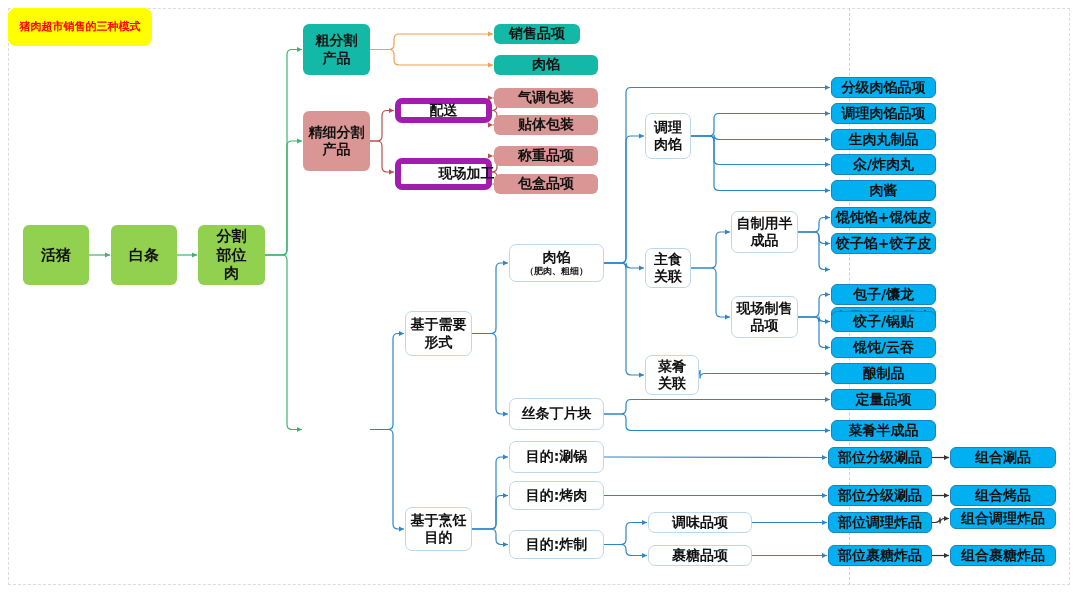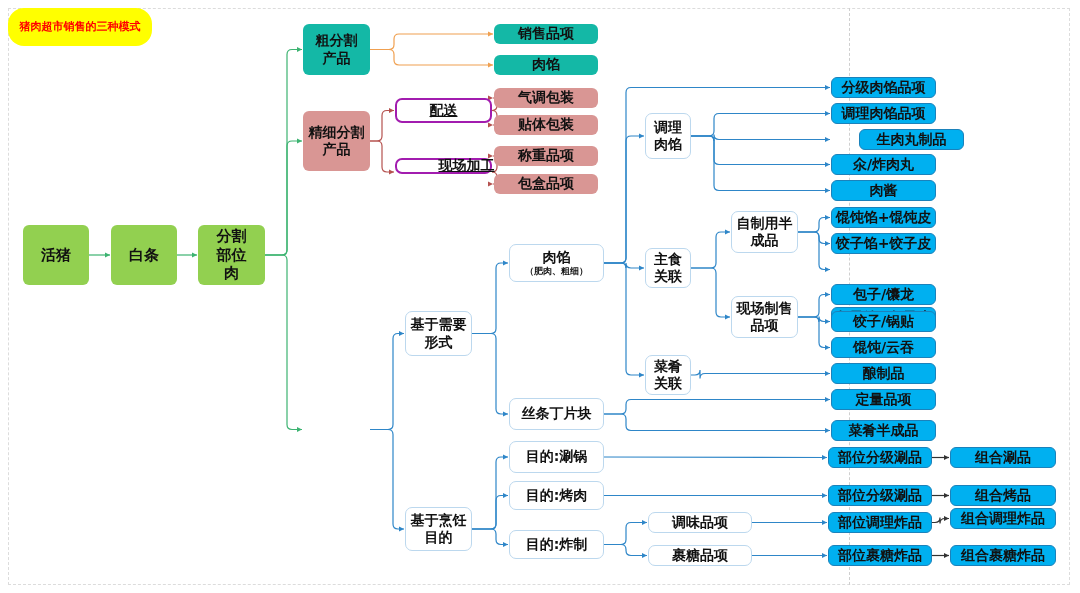--- a/index.html
+++ b/index.html
@@ -7,26 +7,26 @@
          font-family:"DejaVu Sans", "Liberation Sans", sans-serif; }
   #canvas { position:absolute; left:0; top:0; width:1080px; height:593px; }
   .page-border { position:absolute; left:8px; top:8px; width:1062px; height:577px;
                  border:1px dashed #dcdcdc; box-sizing:border-box; }
   .page-split { position:absolute; left:849px; top:8px; width:0; height:577px;
                 border-left:1px dashed #cfcfcf; }
   svg.links { position:absolute; left:0; top:0; width:1080px; height:593px; overflow:visible; }
   .node { position:absolute; box-sizing:border-box; display:flex; align-items:center;
           justify-content:center; text-align:center; font-weight:bold; color:#111;
           line-height:1.25; white-space:nowrap; }
-  .title { background:#ffff00; color:#ff0000; border-radius:16px; font-size:11px; }
+  .title { background:#ffff00; color:#ff0000; border-radius:8px; font-size:11px; }
   .green { background:#92d050; border-radius:6px; font-size:15px; }
   .orange { background:#14b8a6; border-radius:6px; font-size:14px; }
   .rose { background:#d99694; border-radius:6px; font-size:14px; }
   .blue-main { background:#00b0f0; border-radius:6px; font-size:14px; border:1px solid #1a8fc9; }
-  .outline-rose { background:#fff; border:2px solid #a21caf; border-radius:7px; font-size:14px;text-decoration:underline; }
+  .outline-rose { background:#fff; border:6px solid #a21caf; border-radius:7px; font-size:14px; }
   .outline-blue { background:#fff; border:1px solid #bcd8ee; border-radius:7px; font-size:14px; }
   .leaf { background:#00b0f0; border:1px solid #1b82bb; border-radius:6px; font-size:14px; }
   .sub { font-size:9px; font-weight:bold; display:block; }
   .stack { display:flex; flex-direction:column; align-items:center; }
 </style>
 </head>
 <body>
 
 <div id="canvas">
   <div class="page-border"></div>
@@ -137,28 +137,28 @@
 
   <div class="node green" style="left:23px;top:225px;width:66px;height:60px;">活猪</div>
   <div class="node green" style="left:111px;top:225px;width:66px;height:60px;">白条</div>
   <div class="node green" style="left:198px;top:225px;width:67px;height:60px;">
     <span style="white-space:normal;width:40px;">分割部位肉</span>
   </div>
 
   <div class="node orange" style="left:303px;top:24px;width:67px;height:51px;">
     <span style="white-space:normal;width:42px;">粗分割产品</span>
   </div>
-  <div class="node orange" style="left:494px;top:24px;width:104px;height:20px;font-family:Liberation Serif, serif;">销售品项</div>
+  <div class="node orange" style="left:494px;top:24px;width:86px;height:20px;font-family:Liberation Serif, serif;">销售品项</div>
   <div class="node orange" style="left:494px;top:55px;width:104px;height:20px;">肉馅</div>
 
   <div class="node rose" style="left:303px;top:111px;width:67px;height:60px;">
     <span style="white-space:normal;width:60px;">精细分割产品</span>
   </div>
   <div class="node outline-rose" style="left:395px;top:98px;width:97px;height:25px;">配送</div>
-  <div class="node outline-rose" style="left:395px;top:158px;width:97px;height:16px;padding-left:46px;">现场加工</div>
+  <div class="node outline-rose" style="left:395px;top:158px;width:97px;height:32px;padding-left:46px;">现场加工</div>
   <div class="node rose" style="left:494px;top:88px;width:104px;height:20px;">气调包装</div>
   <div class="node rose" style="left:494px;top:115px;width:104px;height:20px;">贴体包装</div>
   <div class="node rose" style="left:494px;top:146px;width:104px;height:20px;">称重品项</div>
   <div class="node rose" style="left:494px;top:174px;width:104px;height:20px;">包盒品项</div>
 
   <div class="node outline-blue" style="left:405px;top:311px;width:67px;height:45px;">
     <span style="white-space:normal;width:60px;">基于需要形式</span>
   </div>
   <div class="node outline-blue" style="left:405px;top:507px;width:67px;height:44px;">
     <span style="white-space:normal;width:60px;">基于烹饪目的</span>
@@ -174,35 +174,35 @@
   <div class="node outline-blue" style="left:509px;top:441px;width:95px;height:32px;">目的:涮锅</div>
   <div class="node outline-blue" style="left:509px;top:481px;width:95px;height:29px;">目的:烤肉</div>
   <div class="node outline-blue" style="left:509px;top:530px;width:95px;height:29px;">目的:炸制</div>
 
   <div class="node outline-blue" style="left:645px;top:113px;width:46px;height:46px;">
     <span style="white-space:normal;width:32px;">调理肉馅</span>
   </div>
   <div class="node outline-blue" style="left:645px;top:248px;width:46px;height:40px;">
     <span style="white-space:normal;width:32px;">主食关联</span>
   </div>
-  <div class="node outline-blue" style="left:645px;top:355px;width:46px;height:40px;">
+  <div class="node outline-blue" style="left:645px;top:355px;width:54px;height:40px;">
     <span style="white-space:normal;width:32px;">菜肴关联</span>
   </div>
   <div class="node outline-blue" style="left:731px;top:211px;width:67px;height:42px;">
     <span style="white-space:normal;width:62px;">自制用半成品</span>
   </div>
   <div class="node outline-blue" style="left:731px;top:296px;width:67px;height:42px;">
     <span style="white-space:normal;width:62px;">现场制售品项</span>
   </div>
   <div class="node outline-blue" style="left:648px;top:512px;width:104px;height:21px;">调味品项</div>
   <div class="node outline-blue" style="left:648px;top:545px;width:104px;height:21px;">裹糖品项</div>
 
   <div class="node leaf" style="left:831px;top:77px;width:105px;height:21px;">分级肉馅品项</div>
   <div class="node leaf" style="left:831px;top:103px;width:105px;height:21px;">调理肉馅品项</div>
-  <div class="node leaf" style="left:831px;top:129px;width:105px;height:21px;margin-left:28px;">生肉丸制品</div>
+  <div class="node leaf" style="left:831px;top:129px;width:105px;height:21px;">生肉丸制品</div>
   <div class="node leaf" style="left:831px;top:154px;width:105px;height:21px;">氽/炸肉丸</div>
   <div class="node leaf" style="left:831px;top:180px;width:105px;height:21px;">肉酱</div>
   <div class="node leaf" style="left:831px;top:207px;width:105px;height:21px;">馄饨馅+馄饨皮</div>
   <div class="node leaf" style="left:831px;top:233px;width:105px;height:21px;">饺子馅+饺子皮</div>
   <div class="node leaf" style="left:831px;top:259px;width:105px;height:21px;margin-top:48px;">包子馅+包子皮</div>
   <div class="node leaf" style="left:831px;top:284px;width:105px;height:21px;">包子/馕龙</div>
   <div class="node leaf" style="left:831px;top:311px;width:105px;height:21px;">饺子/锅贴</div>
   <div class="node leaf" style="left:831px;top:337px;width:105px;height:21px;">馄饨/云吞</div>
   <div class="node leaf" style="left:831px;top:363px;width:105px;height:21px;">酿制品</div>
   <div class="node leaf" style="left:831px;top:389px;width:105px;height:21px;">定量品项</div>

